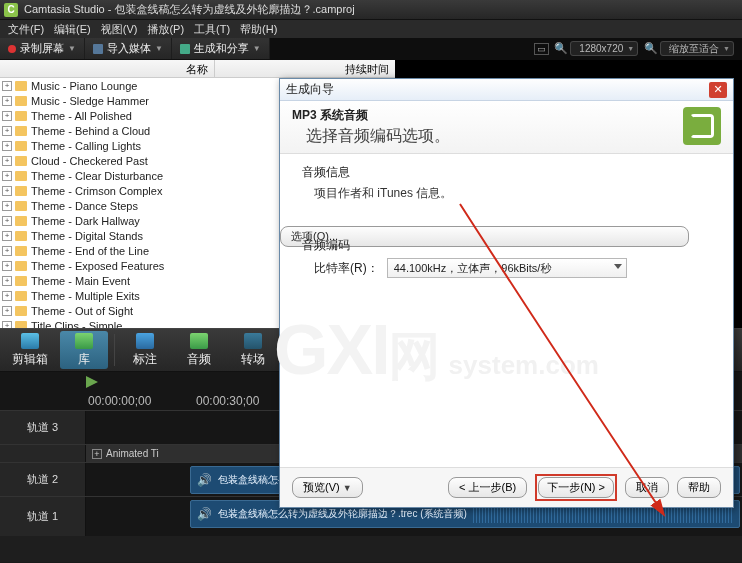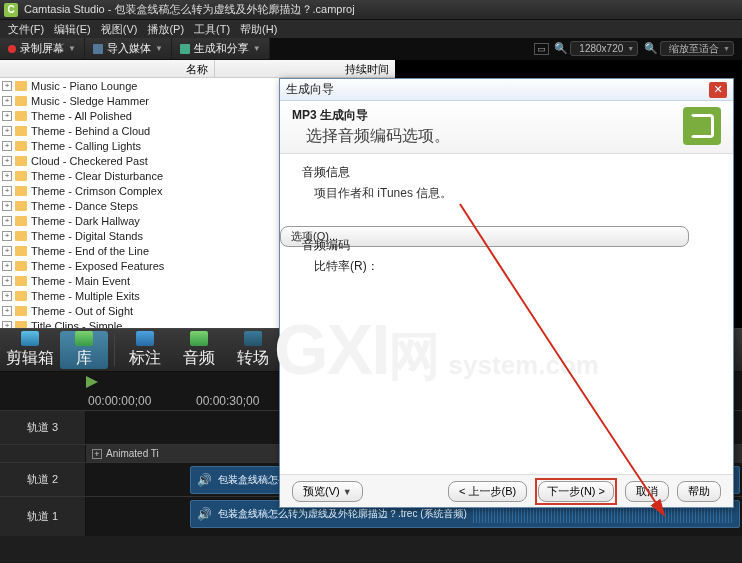--- a/index.html
+++ b/index.html
@@ -35,21 +35,21 @@
   .row .exp { width: 10px; height: 10px; border: 1px solid #999; display: flex; align-items: center; justify-content: center; font-size: 8px; line-height: 1; color: #555; margin-right: 3px; }
   .row .fic { width: 12px; height: 10px; background: #f4c560; border-radius: 1px; margin-right: 4px; }
   .row .lbl { font-size: 11px; color: #222; }
   .canvas { flex: 1; background: #000; }
 
   
   .toolstrip { background: linear-gradient(#3a3a3a,#262626); height: 44px; display: flex; align-items: center; padding: 0 6px; gap: 6px; border-top: 1px solid #444; border-bottom: 1px solid #111;}
   .tsbtn { width: 48px; height: 38px; display: flex; flex-direction: column; align-items: center; justify-content: center; gap: 2px; border-radius: 3px; }
   .tsbtn.active { background: linear-gradient(#4a88a8,#2c6280); }
   .tsbtn .tic { width: 18px; height: 16px; border-radius: 2px; }
-  .tsbtn .tl { color: #eee; font-size: 16px; }
+  .tsbtn .tl { color: #eee; font-size: 12px; }
   .ic-clip { background: linear-gradient(#5bbfe6,#2a7aa8); }
   .ic-lib { background: linear-gradient(#7bd36f,#3a9a47); }
   .ic-call { background: linear-gradient(#4aa3e0,#2a6aa0); border-radius: 50% 50% 40% 40%; }
   .ic-zoom { background: radial-gradient(circle,#bde,#579); border-radius: 50%; }
   .ic-audio { background: linear-gradient(#7bd36f,#3a9a47); border-radius: 50%; }
   .ic-trans { background: linear-gradient(#3a7a9a,#24536b); }
 
   
   .timeline { background: #1e1e1e; height: 190px; position: relative; }
   .tl-top { height: 38px; background: #161616; display:flex; align-items:flex-end; }
@@ -87,21 +87,21 @@
   .row2 { display:flex; align-items:center; margin-left:12px; gap:8px; }
   .sel { flex:1; border:1px solid #b8b8b8; background:linear-gradient(#fff,#f0f0f0); height:20px; display:flex; align-items:center; padding:0 6px; font-size:11px; position:relative; max-width:240px;}
   .sel .ar { position:absolute; right:4px; top:5px; width:0; height:0; border-left:4px solid transparent; border-right:4px solid transparent; border-top:5px solid #555; }
   .wbtn { border:1px solid #9a9a9a; background:linear-gradient(#fdfdfd,#e7e7e7); padding:2px 10px; font-size:11px; border-radius:8px; cursor:default; }
   .wbtn .ar2 { font-size:9px; color:#444; }
   .opt-btn { position:absolute; right:22px; top:10px; }
   .watermark { position:absolute; left:-6px; top:140px; font-size:70px; font-weight:bold; color:#f3f3f3; letter-spacing:-2px; pointer-events:none; user-select:none; z-index:0; display:flex; align-items:baseline;margin-top:16px;}
   .watermark .wm2{ font-size:26px; color:#f1f1f1; margin-left:10px; letter-spacing:0;}
   .wiz-body > .grp, .wiz-body > .opt-btn { position:relative; z-index:1; }
   .arrow-svg { position:absolute; left:150px; top:40px; width:320px; height:340px; z-index:2; pointer-events:none; }
-  .wiz-foot { height:33px; border-top:1px solid #ddd; display:flex; align-items:center; padding:0 12px; gap:8px; background:#f6f6f6;}
+  .wiz-foot { height:40px; border-top:1px solid #ddd; display:flex; align-items:center; padding:0 12px; gap:8px; background:#f6f6f6;}
   .wiz-foot .sp { flex:1; }
   .next-hl { border:2px solid #d03a2a; padding:1px; }
   .next-hl .wbtn{ padding:2px 8px;}
 </style>
 </head>
 <body>
 
 <div class="title-bar">
   <div class="logo">C</div>
   <div class="title">Camtasia Studio - 包装盒线稿怎么转为虚线及外轮廓描边？.camproj</div>
@@ -302,21 +302,21 @@
   </div>
 </div>
 
 <div class="wizard">
   <div class="wiz-title">
     <span class="t">生成向导</span>
     <span class="x">✕</span>
   </div>
   <div class="wiz-head">
     <div class="ht">
-      <div class="h1">MP3 生成向导</div>
+      <div class="h1">MP3 系统音频</div>
       <div class="h2">选择音频编码选项。</div>
     </div>
     <div class="hl">
         <div class="c"></div>
       </div>
   </div>
   <div class="wiz-body">
     <div class="watermark">
         <span>GXI</span>
         <span style="font-size:52px;">网</span>
@@ -326,20 +326,24 @@
     <div class="grp">
       <div class="gt">音频信息</div>
       <div class="gl">项目作者和 iTunes 信息。</div>
     </div>
     <div class="wbtn opt-btn">选项(O)...</div>
 
     <div class="grp">
       <div class="gt">音频编码</div>
       <div class="row2">
         <span>比特率(R)：</span>
+        <div class="sel">
+          <span>44.100kHz，立体声，96kBits/秒</span>
+          <span class="ar"></span>
+        </div>
       </div>
     </div>
 
     <svg class="arrow-svg" viewBox="0 0 320 340">
       <defs>
           <marker id="ah" markerWidth="10" markerHeight="10" refX="6" refY="3" orient="auto">
             <path d="M0,0 L0,6 L9,3 z" fill="#d02a1a"></path>
           </marker>
         </defs>
       <path d="M 30 10 Q 120 150 232 318" stroke="#d02a1a" stroke-width="2" fill="none" marker-end="url(#ah)"></path>

